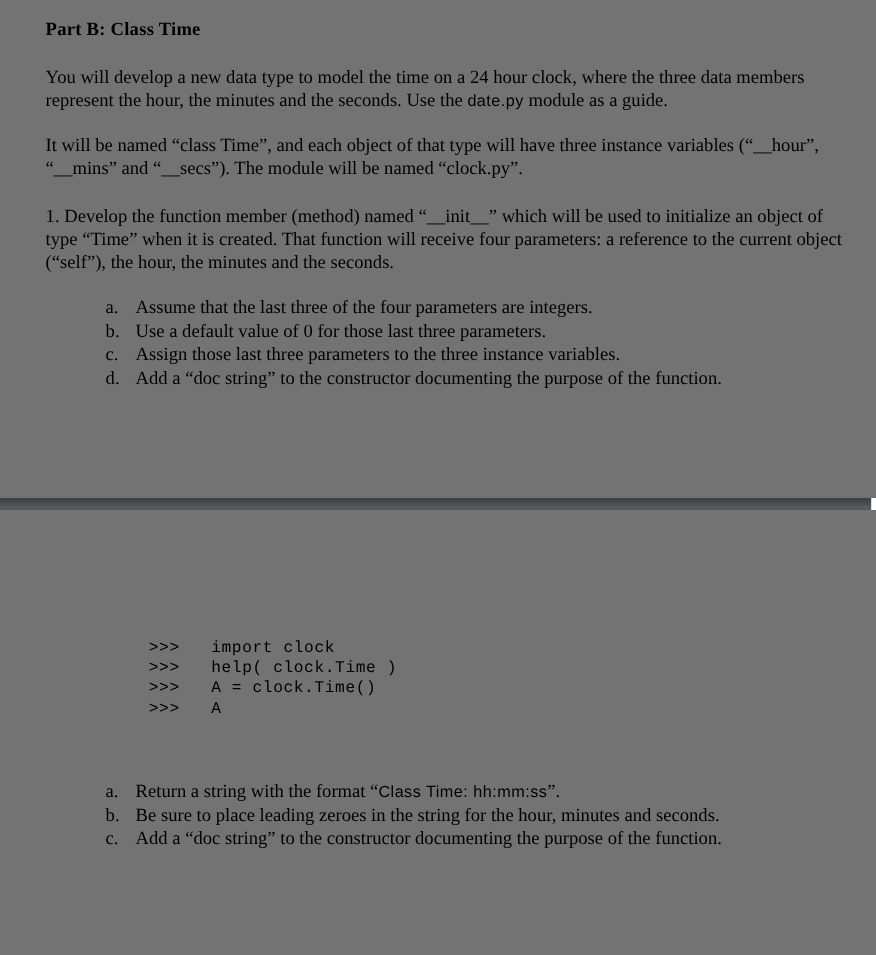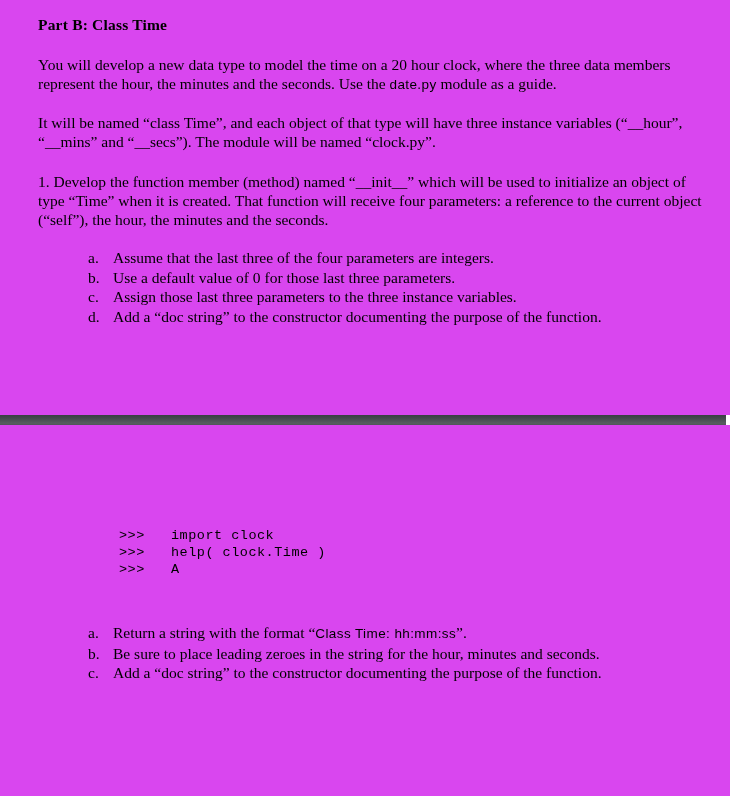--- a/index.html
+++ b/index.html
@@ -10,21 +10,21 @@
   body {
     width: 730px;
     height: 796px;
     overflow: hidden;
     font-family: "Liberation Serif", "DejaVu Serif", serif;
     color: #000000;
     -webkit-font-smoothing: antialiased;
   }
   .page {
     position: relative;
-    background: #d946ef;
+    background: #737373;
   }
   .page-top {
     height: 415px;
     padding: 0;
   }
   .page-bottom {
     height: 371px;
   }
 
   
@@ -85,21 +85,21 @@
     width: 25px;
     flex: 0 0 25px;
   }
   ol.sublist li .itemtext {
     flex: 1 1 auto;
   }
 
   
   .codeblock {
     padding-left: 112px;
-    margin: 7px;
+    margin: 12px;
   }
   .codeline {
     font-family: "Liberation Mono", "DejaVu Sans Mono", monospace;
     font-size: 13.5px;
     line-height: 17px;
     letter-spacing: 0.5px;
     white-space: pre;
   }
   .codeline .prompt {
     display: inline-block;
@@ -109,21 +109,21 @@
 </head>
 <body>
 
 <div class="page page-top">
   <div class="content">
 
     <h1 class="heading">Part B:  Class Time</h1>
 
     <div class="gap-lg"></div>
 
-    <p class="para"><span>You will develop a new data type to model the time on a 20 hour clock, where the three data members represent the hour, the minutes and the seconds.  Use the </span><code class="mono">date.py</code><span> module as a guide.</span></p>
+    <p class="para"><span>You will develop a new data type to model the time on a 24 hour clock, where the three data members represent the hour, the minutes and the seconds.  Use the </span><code class="mono">date.py</code><span> module as a guide.</span></p>
 
     <div class="gap-md"></div>
 
     <p class="para">It will be named “class Time”, and each object of that type will have three instance variables (“__hour”, “__mins” and “__secs”).  The module will be named “clock.py”.</p>
 
     <div class="gap-lg"></div>
 
     <p class="para">1.  Develop the function member (method) named “__init__” which will be used to initialize an object of type “Time” when it is created.  That function will receive four parameters:  a reference to the current object (“self”), the hour, the minutes and the seconds.</p>
   </div>
 
@@ -153,20 +153,21 @@
 
 <div class="page page-bottom">
   <div style="height:76px"></div>
 
 
   <div class="gap-md"></div>
 
   <div class="codeblock" id="code-block">
       <div class="codeline"><span class="prompt">&gt;&gt;&gt;</span><span>import clock</span></div>
       <div class="codeline"><span class="prompt">&gt;&gt;&gt;</span><span>help( clock.Time )</span></div>
+      <div class="codeline"><span class="prompt">&gt;&gt;&gt;</span><span>A = clock.Time()</span></div>
       <div class="codeline"><span class="prompt">&gt;&gt;&gt;</span><span>A</span></div>
     </div>
 
   <div class="gap-md"></div>
 
 
   <div class="gap-md"></div>
 
   <ol class="sublist" id="item3-sublist">
       <li>

